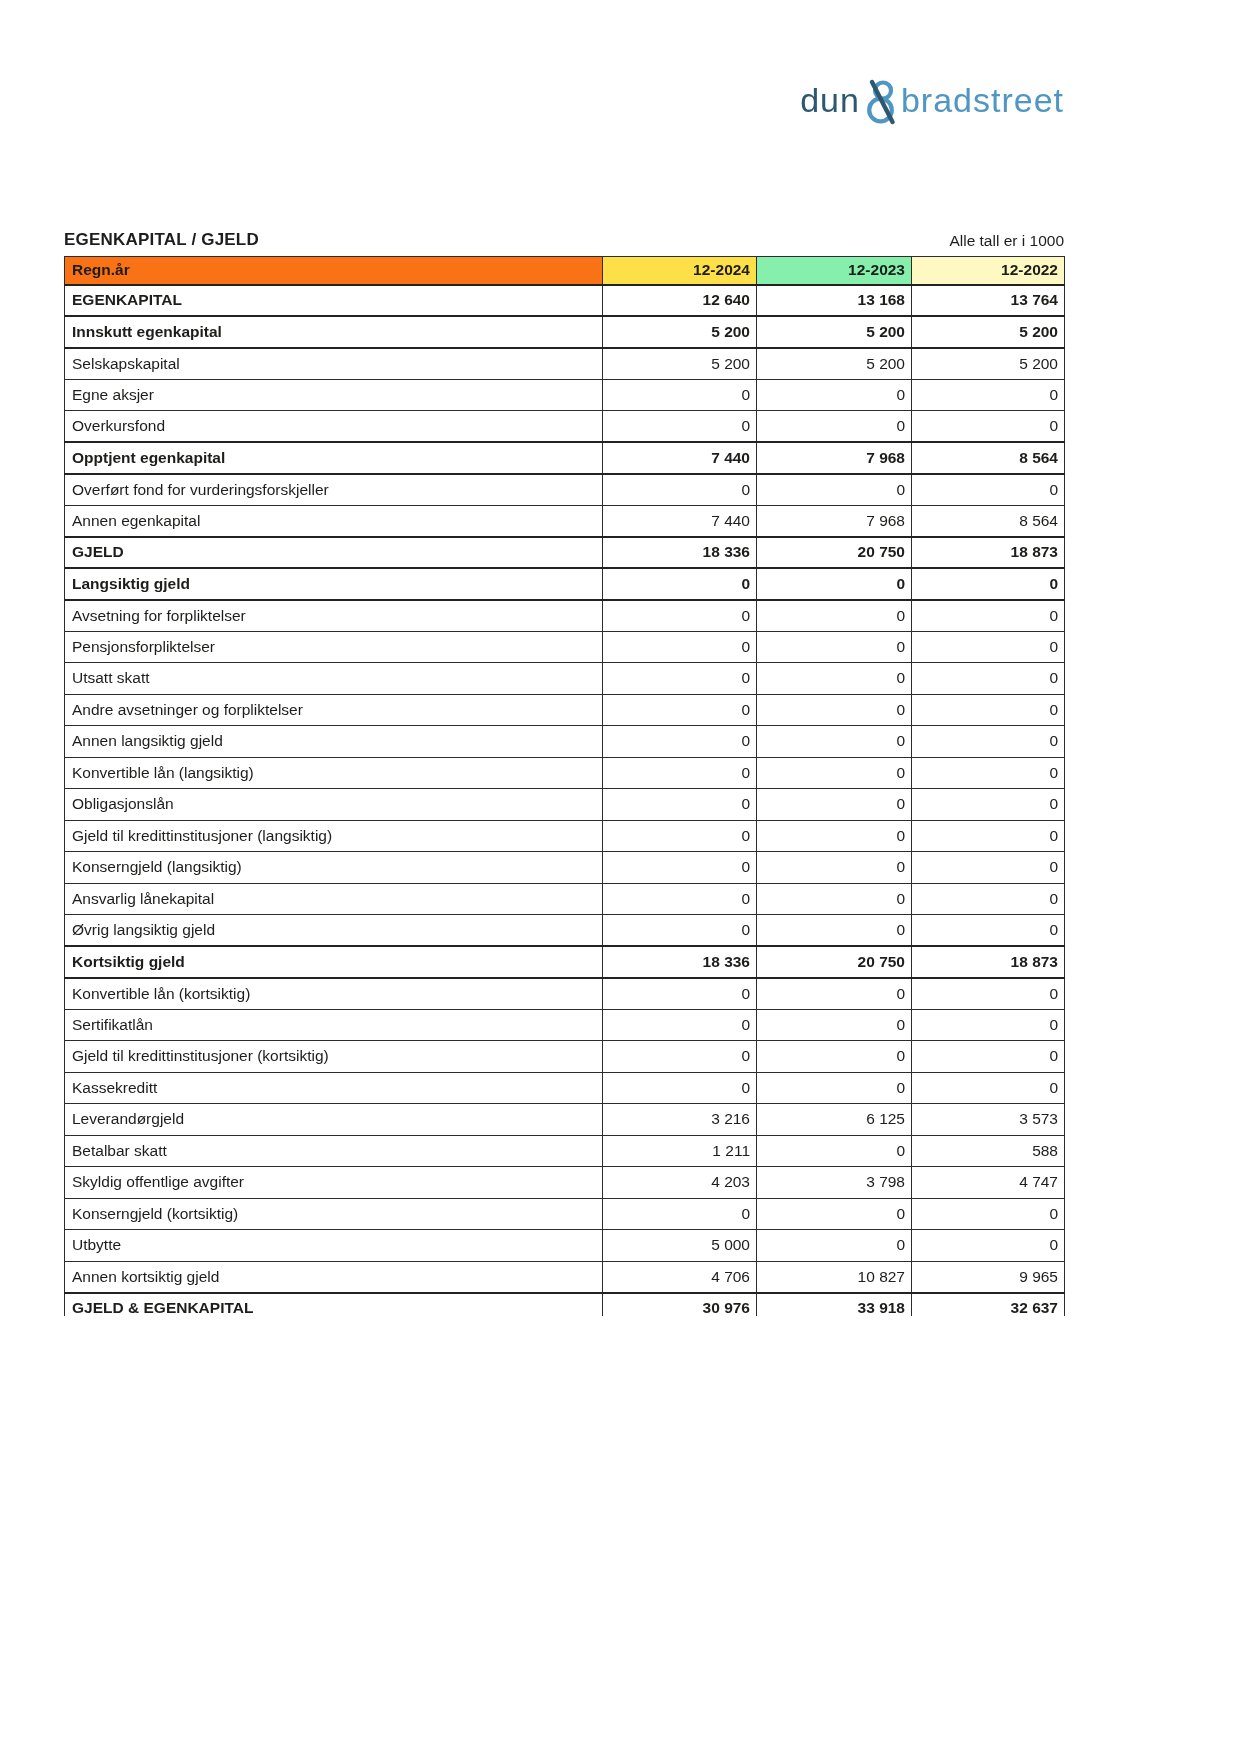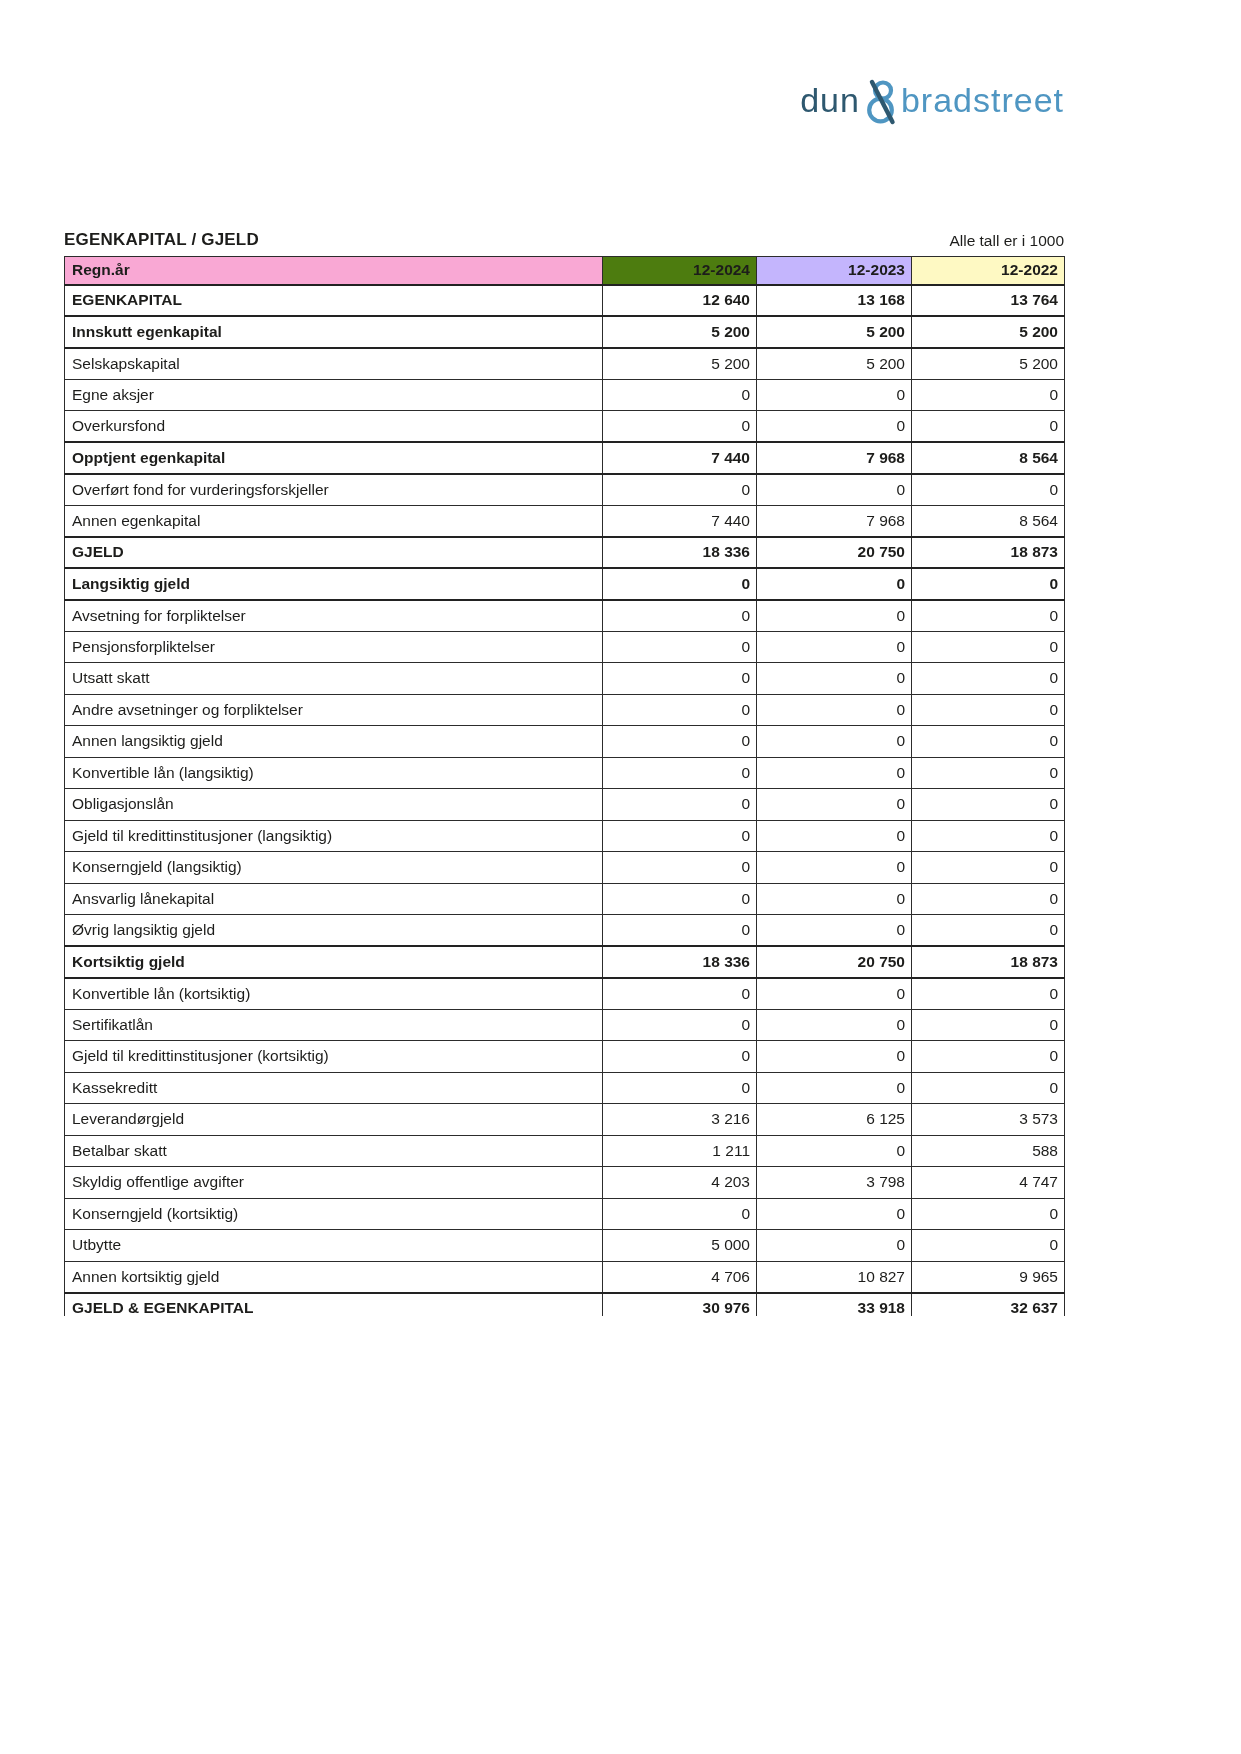--- a/index.html
+++ b/index.html
@@ -125,23 +125,23 @@
 
   <table class="fin">
     <colgroup>
       <col class="c-label">
         <col class="c-y1">
         <col class="c-y2">
         <col class="c-y3">
     </colgroup>
     <thead>
       <tr>
-          <th class="lbl" style="background: #f9a8d4;">Regn.år</th>
-          <th class="num" style="background: #4d7c0f;">12-2024</th>
-          <th class="num" style="background: #c4b5fd;">12-2023</th>
+          <th class="lbl" style="background: #f97316;">Regn.år</th>
+          <th class="num" style="background: #fde047;">12-2024</th>
+          <th class="num" style="background: #86efac;">12-2023</th>
           <th class="num" style="background: #fef9c3;">12-2022</th>
         </tr>
     </thead>
     <tbody>
         <tr class="bold">
           <td>EGENKAPITAL</td>
           <td class="num">12 640</td>
           <td class="num">13 168</td>
           <td class="num">13 764</td>
         </tr>

